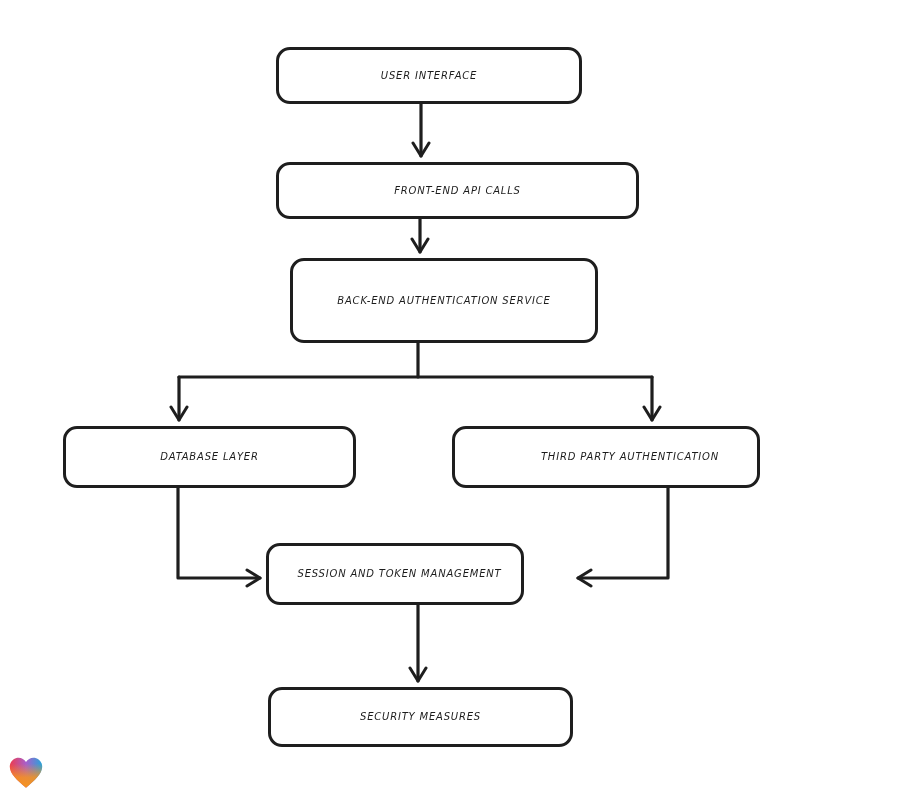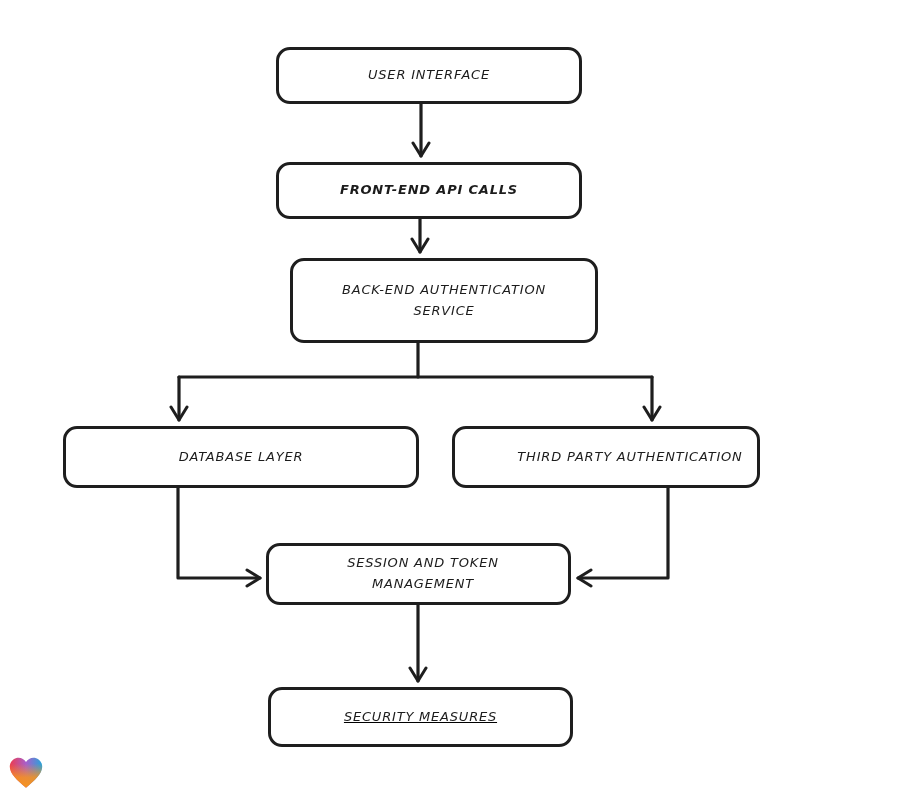--- a/index.html
+++ b/index.html
@@ -22,21 +22,21 @@
     box-sizing: border-box;
     background: #ffffff;
     border: 3.5px solid #1e1e1e;
     border-radius: 14px;
     display: flex;
     align-items: center;
     justify-content: center;
     text-align: center;
   }
   .node .label {
-    font-size: 13px;
+    font-size: 10px;
     font-style: italic;
     letter-spacing: 0.8px;
     line-height: 1.6;
     color: #1c1c1c;
     white-space: normal;
   }
   .node.wrap .label { max-width: 225px; }
   .logo {
     position: absolute;
     left: 8px;
@@ -68,41 +68,41 @@
       <path d="M 178 488 V 578 H 260" marker-end="url(#arrowhead)" stroke="#1e1e1e"></path>
       <path d="M 668 488 V 578 H 578" marker-end="url(#arrowhead)" stroke="#1e1e1e"></path>
       <path d="M 418 605 V 681" marker-end="url(#arrowhead)" stroke="#1e1e1e"></path>
     </g>
   </svg>
 
   <div class="node" style="left:276px; top:47px; width:306px; height:57px;">
     <span class="label">USER INTERFACE</span>
   </div>
 
-  <div class="node" style="left:276px; top:162px; width:306px; height:57px;font-weight:bold;">
+  <div class="node" style="left:276px; top:162px; width:363px; height:57px;">
     <span class="label">FRONT-END API CALLS</span>
   </div>
 
   <div class="node wrap" style="left:274px; top:258px; width:308px; height:85px;margin-left:16px;">
     <span class="label">BACK-END AUTHENTICATION SERVICE</span>
   </div>
 
-  <div class="node" style="left:63px; top:426px; width:356px; height:62px;text-align:center;">
+  <div class="node" style="left:63px; top:426px; width:293px; height:62px;text-align:center;">
     <span class="label">DATABASE LAYER</span>
   </div>
 
   <div class="node" style="left:452px; top:426px; width:308px; height:62px;padding-left:48px;">
     <span class="label">THIRD PARTY AUTHENTICATION</span>
   </div>
 
-  <div class="node wrap" style="left:266px; top:543px; width:305px; height:62px;padding-left:9px;">
+  <div class="node wrap" style="left:266px; top:543px; width:258px; height:62px;padding-left:9px;">
     <span class="label">SESSION AND TOKEN MANAGEMENT</span>
   </div>
 
-  <div class="node" style="left:268px; top:687px; width:305px; height:60px;text-decoration:underline;">
+  <div class="node" style="left:268px; top:687px; width:305px; height:60px;">
     <span class="label">SECURITY MEASURES</span>
   </div>
 
   <div class="logo">
     <svg viewBox="0 0 32 30" xmlns="http://www.w3.org/2000/svg">
       <defs>
         <linearGradient id="heart-base" x1="0" y1="0" x2="1" y2="0">
           <stop offset="0" stop-color="#ED3B4F"></stop>
           <stop offset="0.5" stop-color="#A85FCB"></stop>
           <stop offset="1" stop-color="#25A5DA"></stop>

